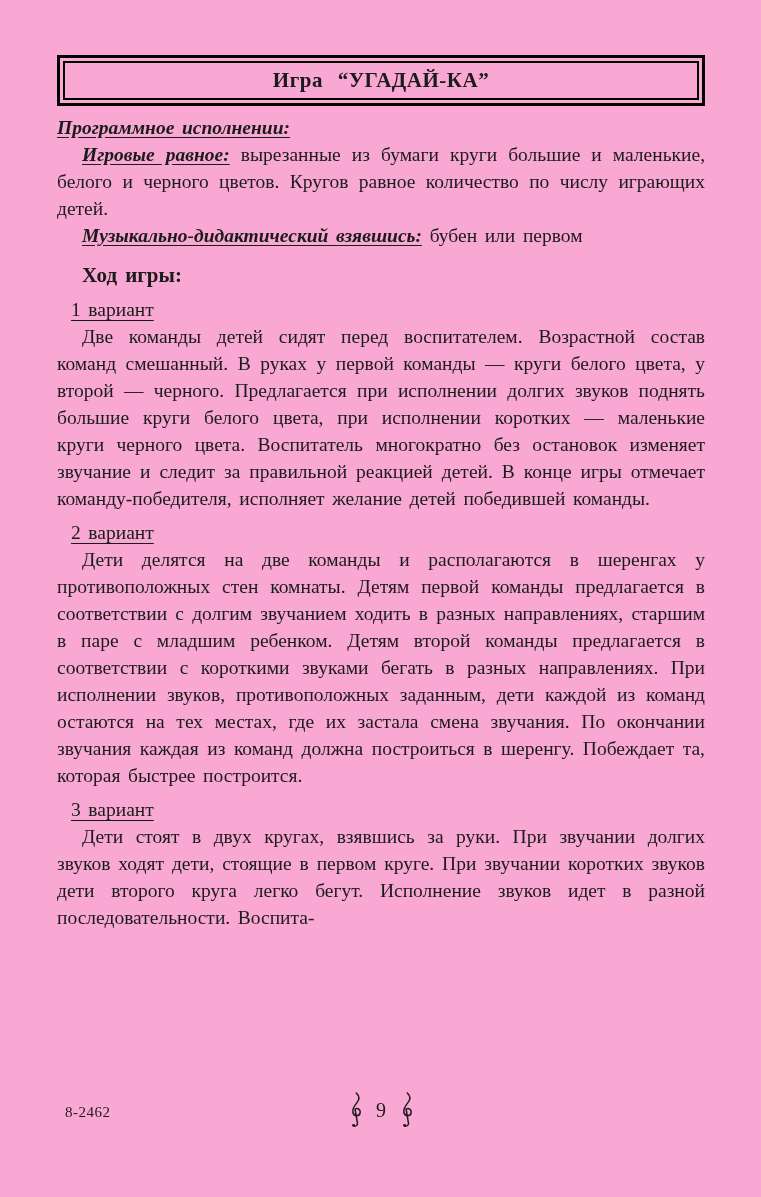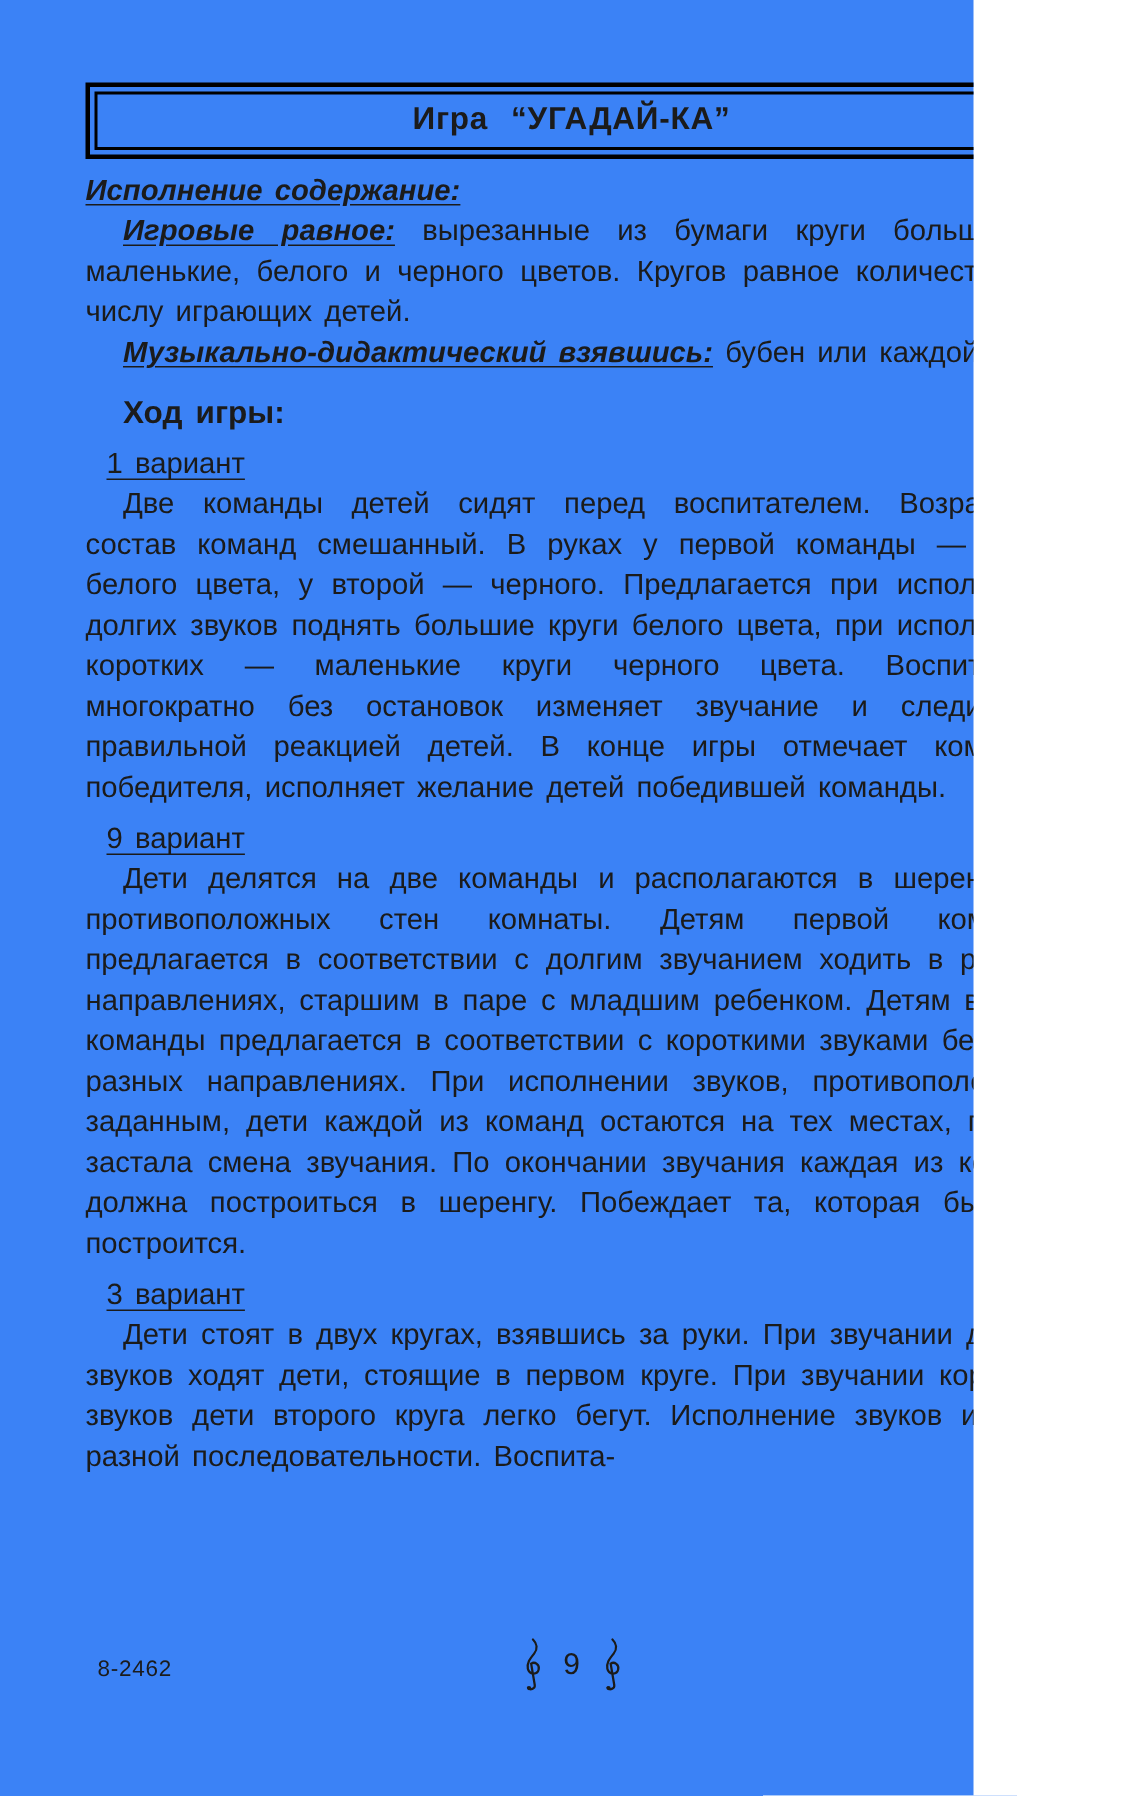--- a/index.html
+++ b/index.html
@@ -1,22 +1,22 @@
 <!DOCTYPE html>
 <html><head>
 <meta charset="utf-8">
 <style>
   html, body { margin: 0; padding: 0; background: #ffffff; }
   .page {
     position: relative;
-    width: 649px;
+    width: 761px;
     height: 1197px;
-    background: #3b82f6;
+    background: #f9a8d4;
     color: #1b1b1b;
-    font-family: Liberation Sans, sans-serif;
+    font-family: Liberation Serif, serif;
     overflow: hidden;
   }
   .content {
     position: absolute;
     left: 57px;
     top: 55px;
     width: 648px;
   }
   .title-box {
     border: 3px solid #000;
@@ -103,35 +103,35 @@
 
 <div class="page">
   <div class="content">
 
     <div class="title-box">
       <div class="title-inner">
         <h1>Игра “УГАДАЙ-КА”</h1>
       </div>
     </div>
 
-    <p class="lead-line"><span class="lead">Исполнение содержание:</span></p>
+    <p class="lead-line"><span class="lead">Программное исполнении:</span></p>
 
 
     <p class="para-indent"><span class="lead">Игровые равное:</span>
       <span>вырезанные из бумаги круги большие и маленькие, белого и черного цветов. Кругов равное количество по числу играющих детей.</span></p>
 
     <p class="para-indent"><span class="lead">Музыкально-дидактический взявшись:</span>
-      <span>бубен или каждой</span></p>
+      <span>бубен или первом</span></p>
 
     <h2 class="course-heading">Ход игры:</h2>
 
     <p class="variant"><span>1 вариант</span></p>
     <p class="para-indent">Две команды детей сидят перед воспитателем. Возрастной состав команд смешанный. В руках у первой команды — круги белого цвета, у второй — черного. Предлагается при исполнении долгих звуков поднять большие круги белого цвета, при исполнении коротких — маленькие круги черного цвета. Воспитатель многократно без остановок изменяет звучание и следит за правильной реакцией детей. В конце игры отмечает команду-победителя, исполняет желание детей победившей команды.</p>
 
-    <p class="variant"><span>9 вариант</span></p>
+    <p class="variant"><span>2 вариант</span></p>
     <p class="para-indent">Дети делятся на две команды и располагаются в шеренгах у противоположных стен комнаты. Детям первой команды предлагается в соответствии с долгим звучанием ходить в разных направлениях, старшим в паре с младшим ребенком. Детям второй команды предлагается в соответствии с короткими звуками бегать в разных направлениях. При исполнении звуков, противоположных заданным, дети каждой из команд остаются на тех местах, где их застала смена звучания. По окончании звучания каждая из команд должна построиться в шеренгу. Побеждает та, которая быстрее построится.</p>
 
     <p class="variant"><span>3 вариант</span></p>
     <p class="para-indent">Дети стоят в двух кругах, взявшись за руки. При звучании долгих звуков ходят дети, стоящие в первом круге. При звучании коротких звуков дети второго круга легко бегут. Исполнение звуков идет в разной последовательности. Воспита-</p>
 
   </div>
 
   <div class="footer">
     <span class="signature">8-2462</span>
     <span class="page-num-group">

